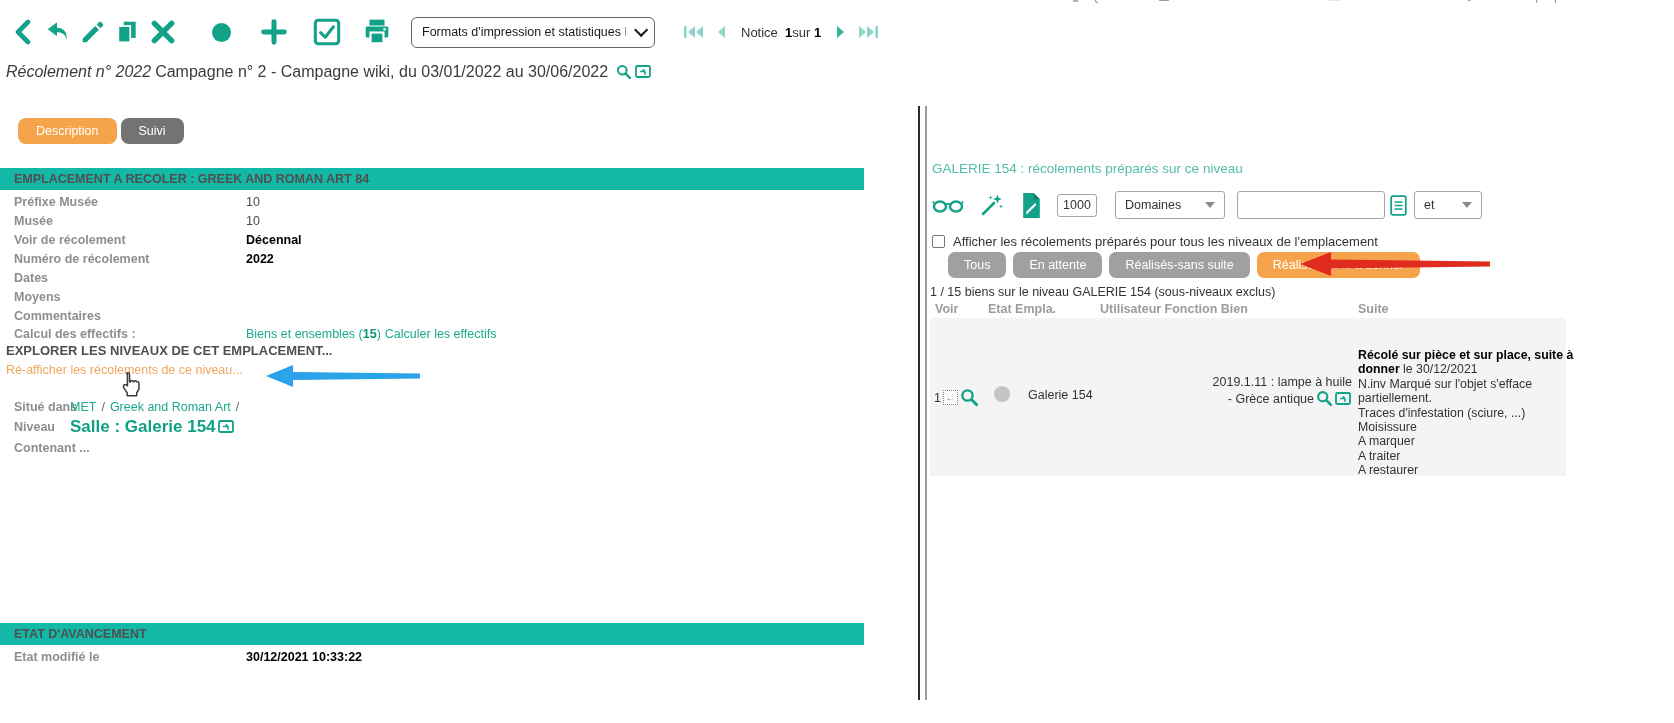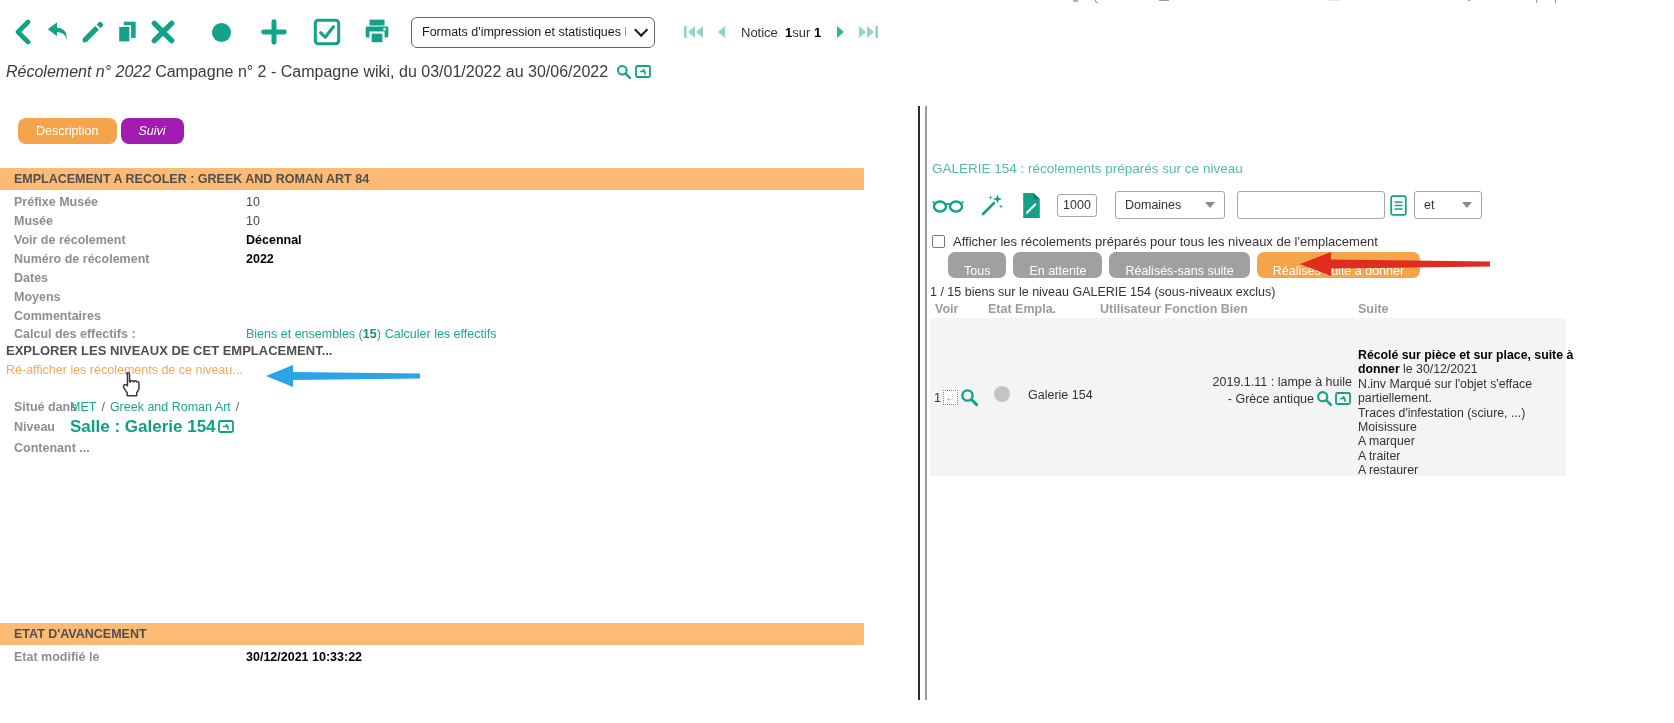--- a/index.html
+++ b/index.html
@@ -24,25 +24,25 @@
 
   
   .breadcrumb { position:absolute; top:63px; left:6px; display:flex; align-items:center; gap:4px; color:#3c3c3c; font-size:16px; white-space:nowrap; }
   .breadcrumb .it { font-style:italic; }
   .breadcrumb .ic { display:flex; gap:3px; margin-left:4px; }
 
   
   .tabs { position:absolute; top:118px; left:18px; display:flex; gap:4px; }
   .tab { height:26px; padding:0 18px; border-radius:8px; color:#fff; font-size:12.5px; display:flex; align-items:center; cursor:pointer; }
   .tab.active { background:#F6A44C; }
-  .tab.inactive { background:#a21caf;font-style:italic; }
+  .tab.inactive { background:#737373; }
 
   
   .left-panel { position:absolute; top:0; left:0; width:908px; }
-  .secbar { position:absolute; left:0; width:864px; height:22px; background:#fdba74; display:flex; align-items:center; padding-left:14px; font-weight:bold; color:#4f4f4f; font-size:12.5px; }
+  .secbar { position:absolute; left:0; width:864px; height:22px; background:#14b8a6; display:flex; align-items:center; padding-left:14px; font-weight:bold; color:#4f4f4f; font-size:12.5px; }
   .frow { position:absolute; left:0; height:19px; display:flex; align-items:center; width:864px; }
   .flabel { width:246px; padding-left:14px; color:#8E8E8E; font-weight:bold; white-space:nowrap; }
   .fvalue { color:#4a4a4a; white-space:nowrap; }
   .fvalue.vbold { color:#000; font-weight:bold; }
   .tlink { color:#1aa98e; cursor:pointer; white-space:nowrap; }
   .tlink b { color:#0e8f77; }
   .olink { color:#F2A65E; cursor:pointer; }
   .explore-h { position:absolute; left:6px; font-weight:bold; color:#4f4f4f; font-size:13px; white-space:nowrap; }
   .mini-label { width:70px; padding-left:14px; color:#8E8E8E; font-weight:bold; white-space:nowrap; flex:none; }
   .sep-slash { color:#666; margin:0 5px; }
@@ -57,21 +57,21 @@
   .rtitle { position:absolute; top:55px; left:2px; color:#52BCAB; font-size:13.5px; white-space:nowrap; }
   .rtoolbar { position:absolute; top:82px; left:2px; height:34px; display:flex; align-items:center; }
   .inp { border:1px solid #A6A6A6; border-radius:3px; font-family:"Liberation Sans",sans-serif; font-size:12.5px; color:#333; background:#fff; }
   .inp-limit { width:40px; height:23px; text-align:center; margin-left:14px; }
   .sel { border:1px solid #A6A6A6; border-radius:3px; height:28px; display:flex; align-items:center; justify-content:space-between; padding:0 9px; background:#fff; cursor:pointer; color:#333; }
   .tri { width:0; height:0; border-left:5px solid transparent; border-right:5px solid transparent; border-top:6px solid #8a8a8a; margin-left:10px; }
   .inp-search { width:148px; height:28px; margin-left:12px; padding:0 6px; }
   .chkrow { position:absolute; top:128px; left:2px; display:flex; align-items:center; gap:8px; color:#333; font-size:13px; white-space:nowrap; }
   .chk { width:13px; height:13px; border:1.5px solid #777; border-radius:2px; background:#fff; cursor:pointer; flex:none; }
   .filters { position:absolute; top:146px; left:18px; display:flex; gap:7px; }
-  .fbtn { height:26px; padding:0 16px; border-radius:7px; color:#fff; font-size:12.5px; display:flex; align-items:flex-end; cursor:pointer; background:#A0A0A0; white-space:nowrap; }
+  .fbtn { height:26px; padding:0 16px; border-radius:7px; color:#fff; font-size:12.5px; display:flex; align-items:center; cursor:pointer; background:#A0A0A0; white-space:nowrap; }
   .fbtn.active { background:#F6A44C; }
   .countline { position:absolute; top:179px; left:0; color:#333; font-size:12.5px; white-space:nowrap; }
   .thead { position:absolute; top:196px; left:0; width:744px; height:16px; color:#9b9b9b; font-weight:bold; font-size:12.5px; }
   .thead span { position:absolute; white-space:nowrap; cursor:pointer; }
   .rowband { position:absolute; top:212px; left:0; width:636px; height:158px; background:#F4F4F4; }
   .row-num { position:absolute; left:4px; top:70px; display:flex; align-items:center; gap:2px; color:#333; }
   .btn-back { width:15px; height:15px; border:1px dotted #888; background:#fbfbfb; color:#777; font-size:10px; display:flex; align-items:center; justify-content:center; cursor:pointer; }
   .dot { position:absolute; left:64px; top:68px; width:16px; height:16px; border-radius:50%; background:#C4C4C4; }
   .empla { position:absolute; left:98px; top:70px; color:#333; white-space:nowrap; }
   .bien { position:absolute; left:238px; top:56px; width:184px; text-align:right; color:#333; line-height:16px; }

